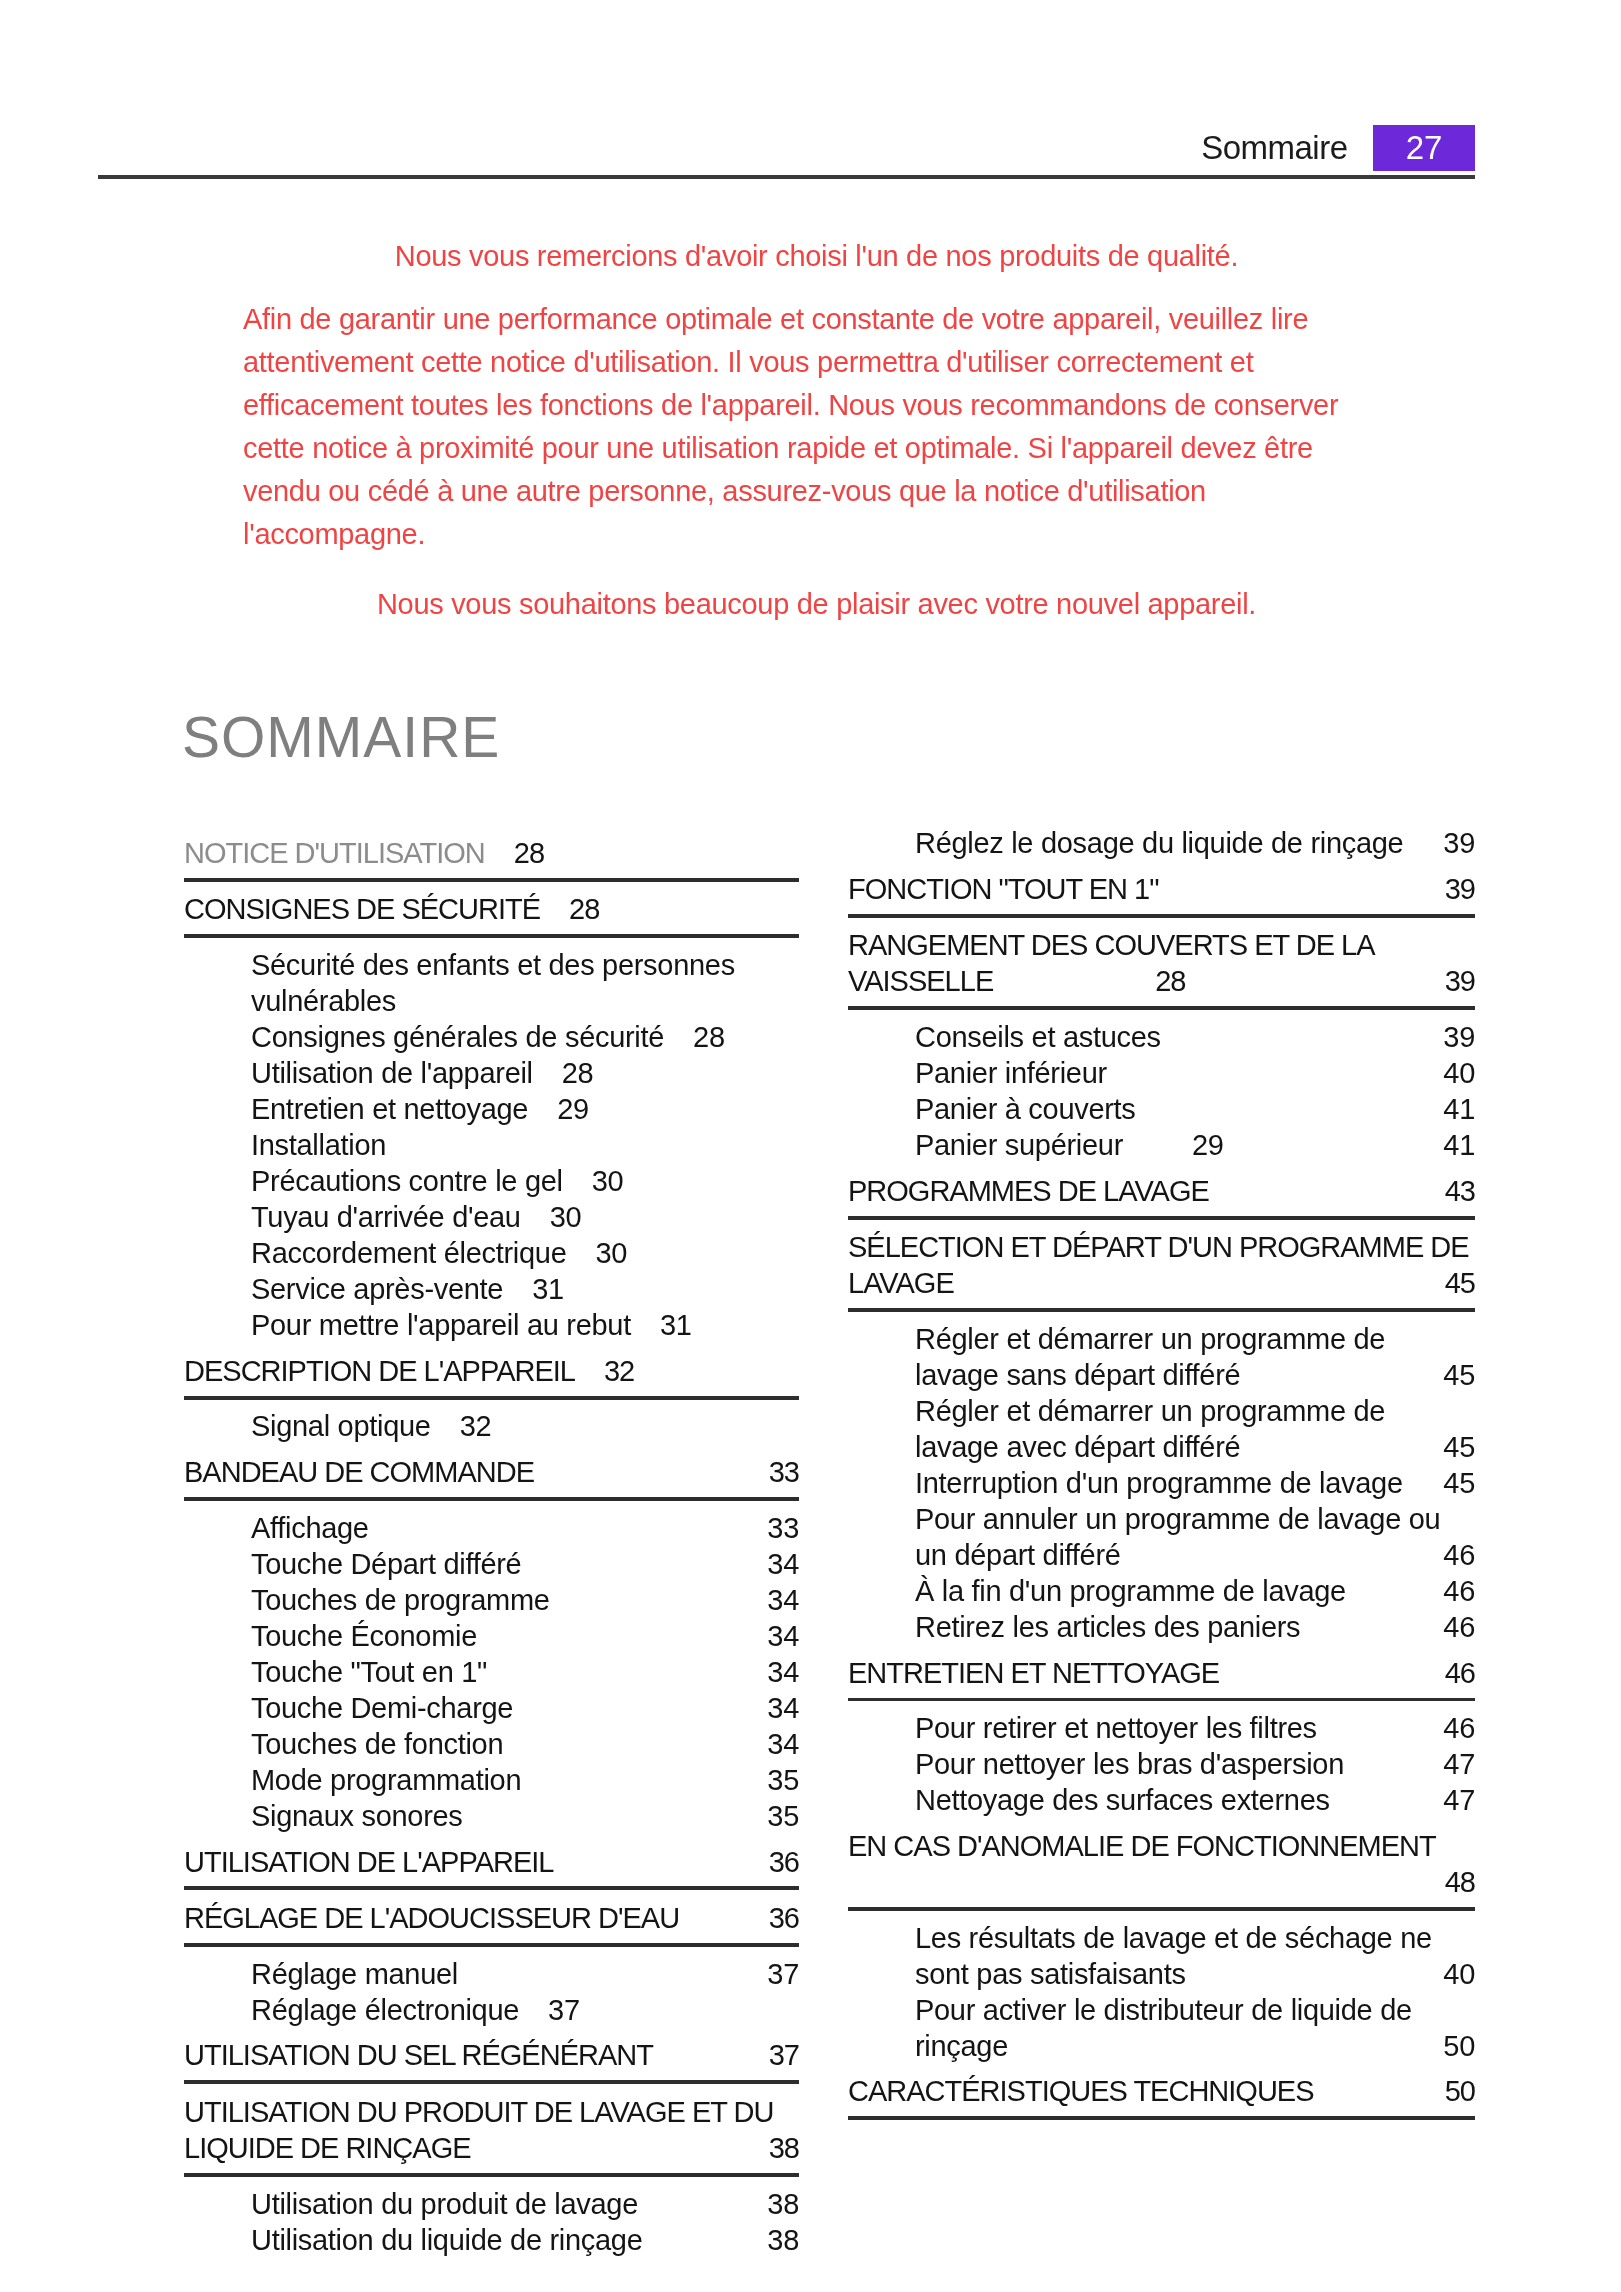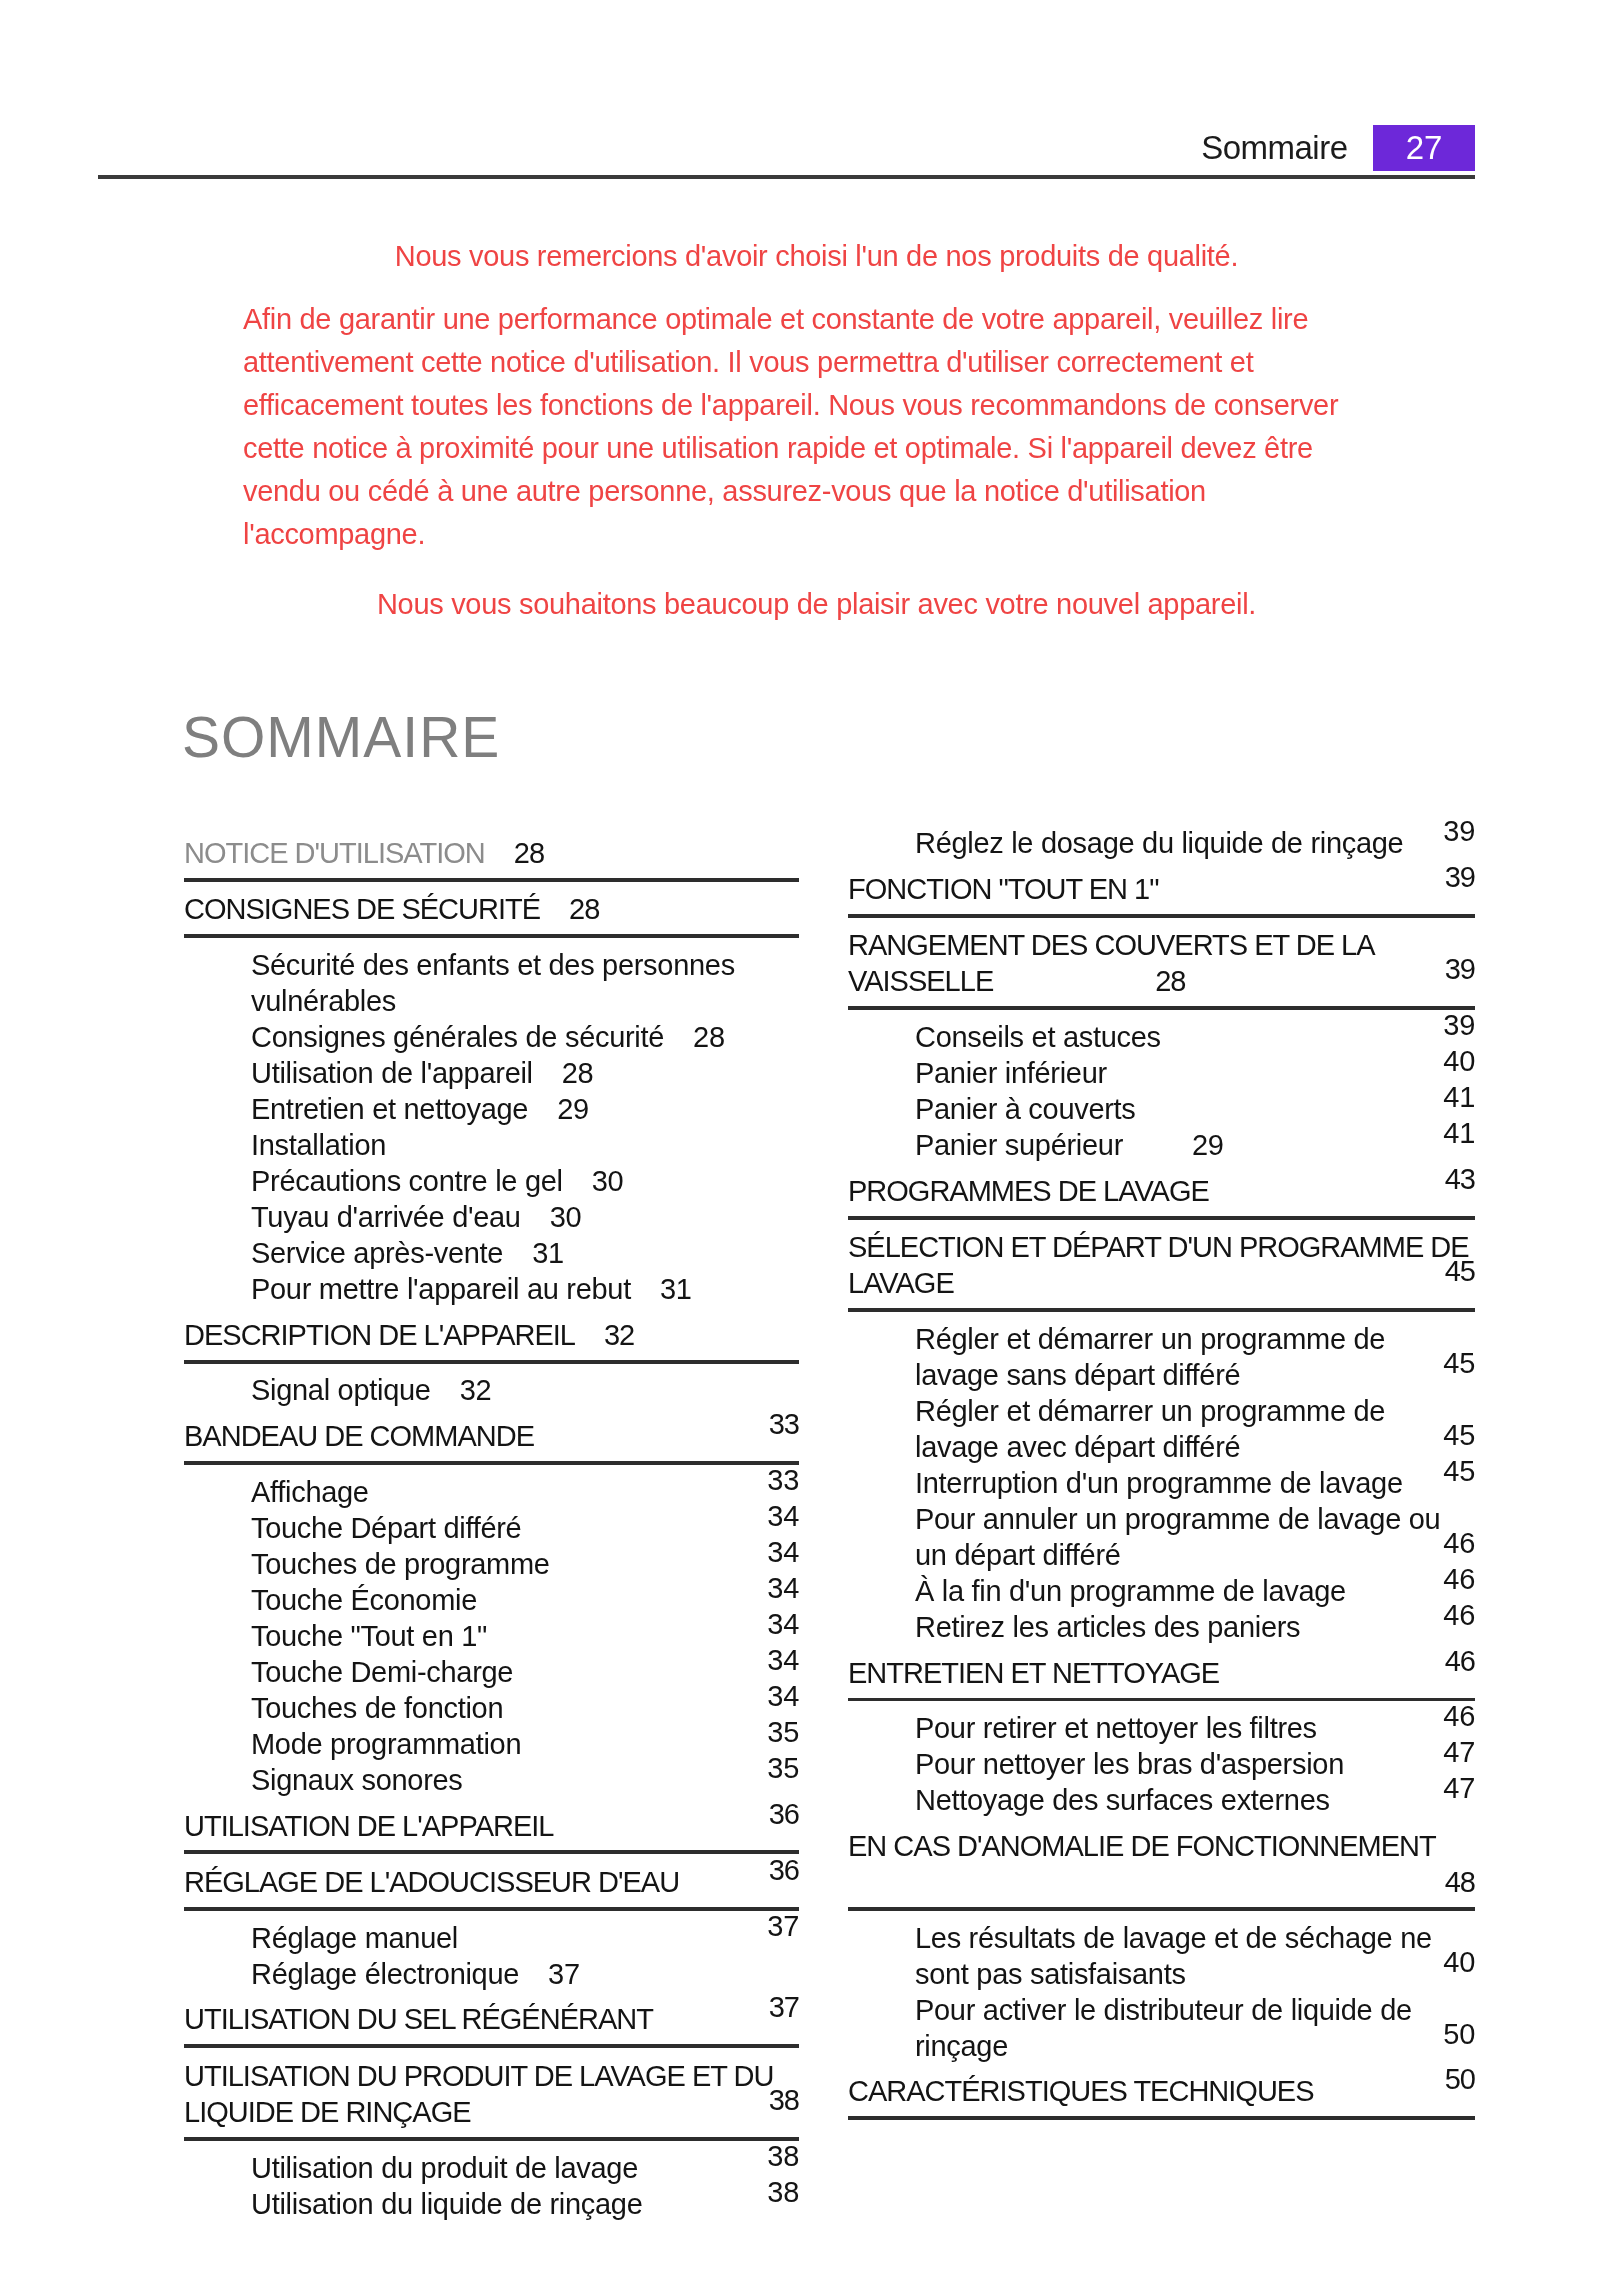--- a/index.html
+++ b/index.html
@@ -51,21 +51,21 @@
 
   .toc-entry {
     position:relative; font-size:29px; line-height:36px;
     letter-spacing:-0.3px; color:#141414;
   }
   .toc-entry.item { padding-left:67px; }
   .toc-entry.section { letter-spacing:-1px; margin-top:9.8px; margin-bottom:2px; }
   .toc-entry.gray .label-text { color:#8c8c8c; }
 
   .toc-num { white-space:nowrap; }
-  .num-right > .toc-num { position:absolute; right:0; bottom:12px; }
+  .num-right > .toc-num { position:absolute; right:0; bottom:0; }
   .num-inline { margin-left:29px; }
   .num-ownline { text-align:right; }
   .toc-mid { margin-left:162px; }
   .toc-entry.item .toc-mid { margin-left:69px; }
 
   .toc-rule { height:3.9px; background:#2d2d2d; margin:6.9px 0 8.8px 0; }
 </style>
 </head>
 <body>
 
@@ -93,20 +93,21 @@
         <div class="toc-rule"></div>
         <div class="toc-entry section"><span class="label-text">CONSIGNES DE SÉCURITÉ</span><span class="toc-num num-inline">28</span></div>
         <div class="toc-rule"></div>
         <div class="toc-entry item"><span class="label-text">Sécurité des enfants et des personnes vulnérables</span></div>
         <div class="toc-entry item"><span class="label-text">Consignes générales de sécurité</span><span class="toc-num num-inline">28</span></div>
         <div class="toc-entry item"><span class="label-text">Utilisation de l'appareil</span><span class="toc-num num-inline">28</span></div>
         <div class="toc-entry item"><span class="label-text">Entretien et nettoyage</span><span class="toc-num num-inline">29</span></div>
         <div class="toc-entry item"><span class="label-text">Installation</span></div>
         <div class="toc-entry item"><span class="label-text">Précautions contre le gel</span><span class="toc-num num-inline">30</span></div>
         <div class="toc-entry item"><span class="label-text">Tuyau d'arrivée d'eau</span><span class="toc-num num-inline">30</span></div>
+        <div class="toc-entry item"><span class="label-text">Raccordement électrique</span><span class="toc-num num-inline">30</span></div>
         <div class="toc-entry item"><span class="label-text">Service après-vente</span><span class="toc-num num-inline">31</span></div>
         <div class="toc-entry item"><span class="label-text">Pour mettre l'appareil au rebut</span><span class="toc-num num-inline">31</span></div>
         <div class="toc-entry section"><span class="label-text">DESCRIPTION DE L'APPAREIL</span><span class="toc-num num-inline">32</span></div>
         <div class="toc-rule"></div>
         <div class="toc-entry item"><span class="label-text">Signal optique</span><span class="toc-num num-inline">32</span></div>
         <div class="toc-entry section num-right"><span class="label-text">BANDEAU DE COMMANDE</span><span class="toc-num">33</span></div>
         <div class="toc-rule"></div>
         <div class="toc-entry item num-right"><span class="label-text">Affichage</span><span class="toc-num">33</span></div>
         <div class="toc-entry item num-right"><span class="label-text">Touche Départ différé</span><span class="toc-num">34</span></div>
         <div class="toc-entry item num-right"><span class="label-text">Touches de programme</span><span class="toc-num">34</span></div>

